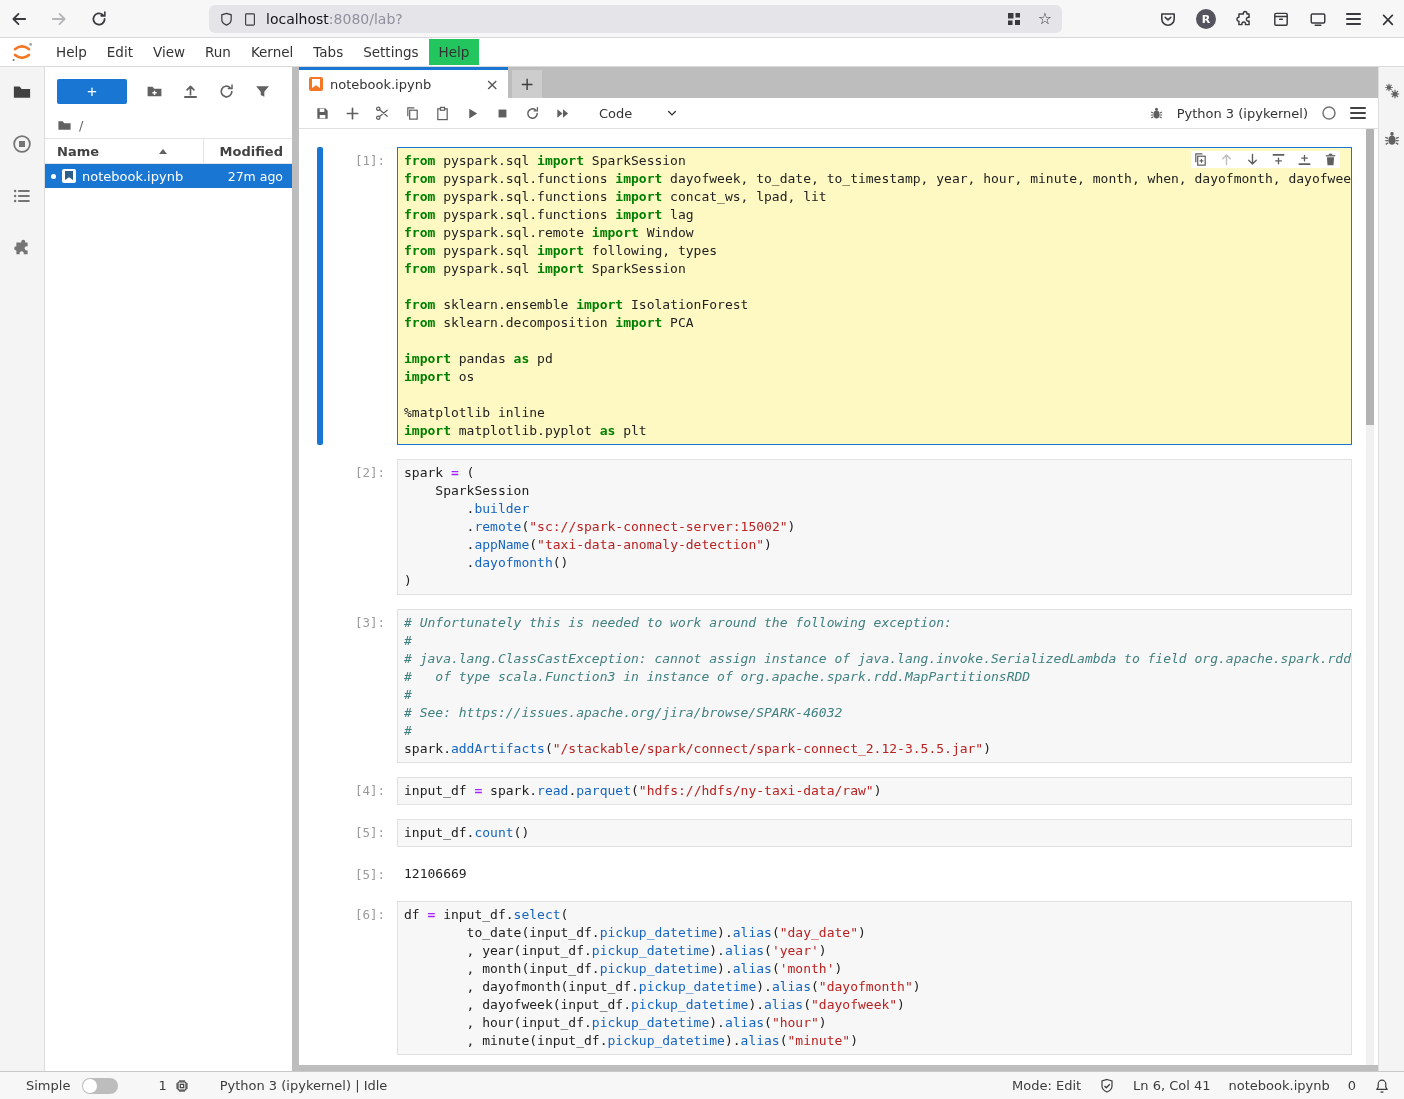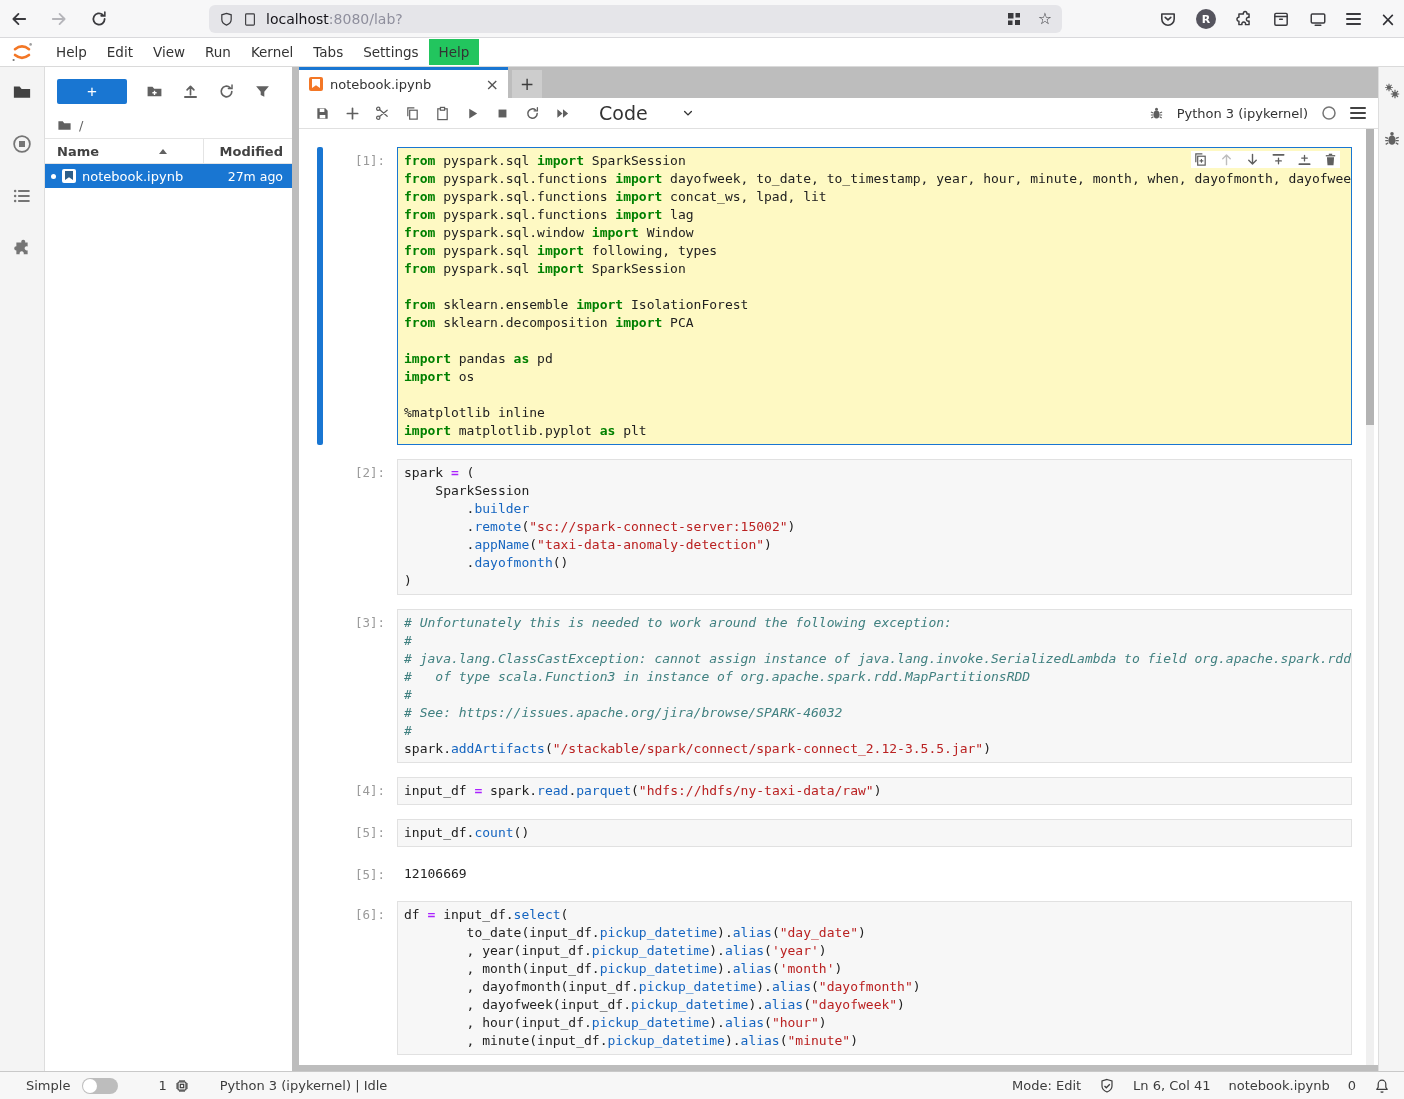--- a/index.html
+++ b/index.html
@@ -67,21 +67,21 @@
   .notebook-panel{width:1079px;margin-left:7px;margin-bottom:6px;display:flex;flex-direction:column;background:#fff}
   .nb-tabbar{height:31px;background:#bdbdbd;display:flex;flex:0 0 auto}
   .tab{width:209px;background:#fff;border-top:3px solid #1976d2;display:flex;align-items:center;
     padding:0 9px 0 10px;gap:7px;font-size:13px;color:#333}
   .tab-close{margin-left:auto;font-size:16px;color:#555;cursor:pointer}
   .tab-add{width:30px;height:28px;margin:3px 0 0 4px;background:#cdcdcd;color:#3c3c3c;font-size:17px;
     display:flex;align-items:center;justify-content:center;cursor:pointer}
   .nb-toolbar{height:31px;background:#fff;border-bottom:1px solid #e0e0e0;display:flex;align-items:center;
     padding:0 12px 0 16px;gap:15px;color:#5f5f5f;flex:0 0 auto}
   .tb-ic{width:15px;height:15px;cursor:pointer}
-  .celltype{display:flex;align-items:center;gap:34px;margin-left:14px;font-size:19px;color:#333;cursor:pointer}
+  .celltype{display:flex;align-items:center;gap:34px;margin-left:14px;font-size:13px;color:#333;cursor:pointer}
   .nb-toolbar-right{margin-left:auto;display:flex;align-items:center;gap:13px}
   .kernel-name{font-size:13px;color:#333}
   
   .nb-content{flex:1;position:relative;overflow:hidden;background:#fff;padding:18px 26px 0 18px}
   .cell-row{display:flex;margin-bottom:14px}
   .collapser{width:6px;border-radius:2px;margin-right:16px;background:transparent;cursor:pointer;flex:0 0 auto}
   .cell-row.active .collapser{background:#1976d2}
   .prompt{width:46px;margin-right:12px;text-align:right;flex:0 0 auto;padding-top:5px;
     font-family:"DejaVu Sans Mono","Liberation Mono",monospace;font-size:12.5px;line-height:18px;color:#9a9a9a}
   .editor{flex:1;min-width:0;background:#f7f7f7;border:1px solid #e1e1e1;padding:4px 0 4px 6px;overflow:hidden;
@@ -317,21 +317,21 @@
     <div class="nb-content">
       <div>
           <div class="cell-row active">
             <div class="collapser"></div>
             <div class="prompt">[1]:</div>
             <div class="editor">
               <div class="cm-line"><span class="tok-k">from</span><span class="tok-t"> pyspark.sql </span><span class="tok-k">import</span><span class="tok-t"> SparkSession</span></div>
               <div class="cm-line"><span class="tok-k">from</span><span class="tok-t"> pyspark.sql.functions </span><span class="tok-k">import</span><span class="tok-t"> dayofweek, to_date, to_timestamp, year, hour, minute, month, when, dayofmonth, dayofweek</span></div>
               <div class="cm-line"><span class="tok-k">from</span><span class="tok-t"> pyspark.sql.functions </span><span class="tok-k">import</span><span class="tok-t"> concat_ws, lpad, lit</span></div>
               <div class="cm-line"><span class="tok-k">from</span><span class="tok-t"> pyspark.sql.functions </span><span class="tok-k">import</span><span class="tok-t"> lag</span></div>
-              <div class="cm-line"><span class="tok-k">from</span><span class="tok-t"> pyspark.sql.window </span><span class="tok-k">import</span><span class="tok-t"> Window</span></div>
+              <div class="cm-line"><span class="tok-k">from</span><span class="tok-t"> pyspark.sql.remote </span><span class="tok-k">import</span><span class="tok-t"> Window</span></div>
               <div class="cm-line"><span class="tok-k">from</span><span class="tok-t"> pyspark.sql </span><span class="tok-k">import</span><span class="tok-t"> following, types</span></div>
               <div class="cm-line"><span class="tok-k">from</span><span class="tok-t"> pyspark.sql </span><span class="tok-k">import</span><span class="tok-t"> SparkSession</span></div>
               <div class="cm-line">&nbsp;</div>
               <div class="cm-line"><span class="tok-k">from</span><span class="tok-t"> sklearn.ensemble </span><span class="tok-k">import</span><span class="tok-t"> IsolationForest</span></div>
               <div class="cm-line"><span class="tok-k">from</span><span class="tok-t"> sklearn.decomposition </span><span class="tok-k">import</span><span class="tok-t"> PCA</span></div>
               <div class="cm-line">&nbsp;</div>
               <div class="cm-line"><span class="tok-k">import</span><span class="tok-t"> pandas </span><span class="tok-k">as</span><span class="tok-t"> pd</span></div>
               <div class="cm-line"><span class="tok-k">import</span><span class="tok-t"> os</span></div>
               <div class="cm-line">&nbsp;</div>
               <div class="cm-line"><span class="tok-t">%matplotlib inline</span></div>

